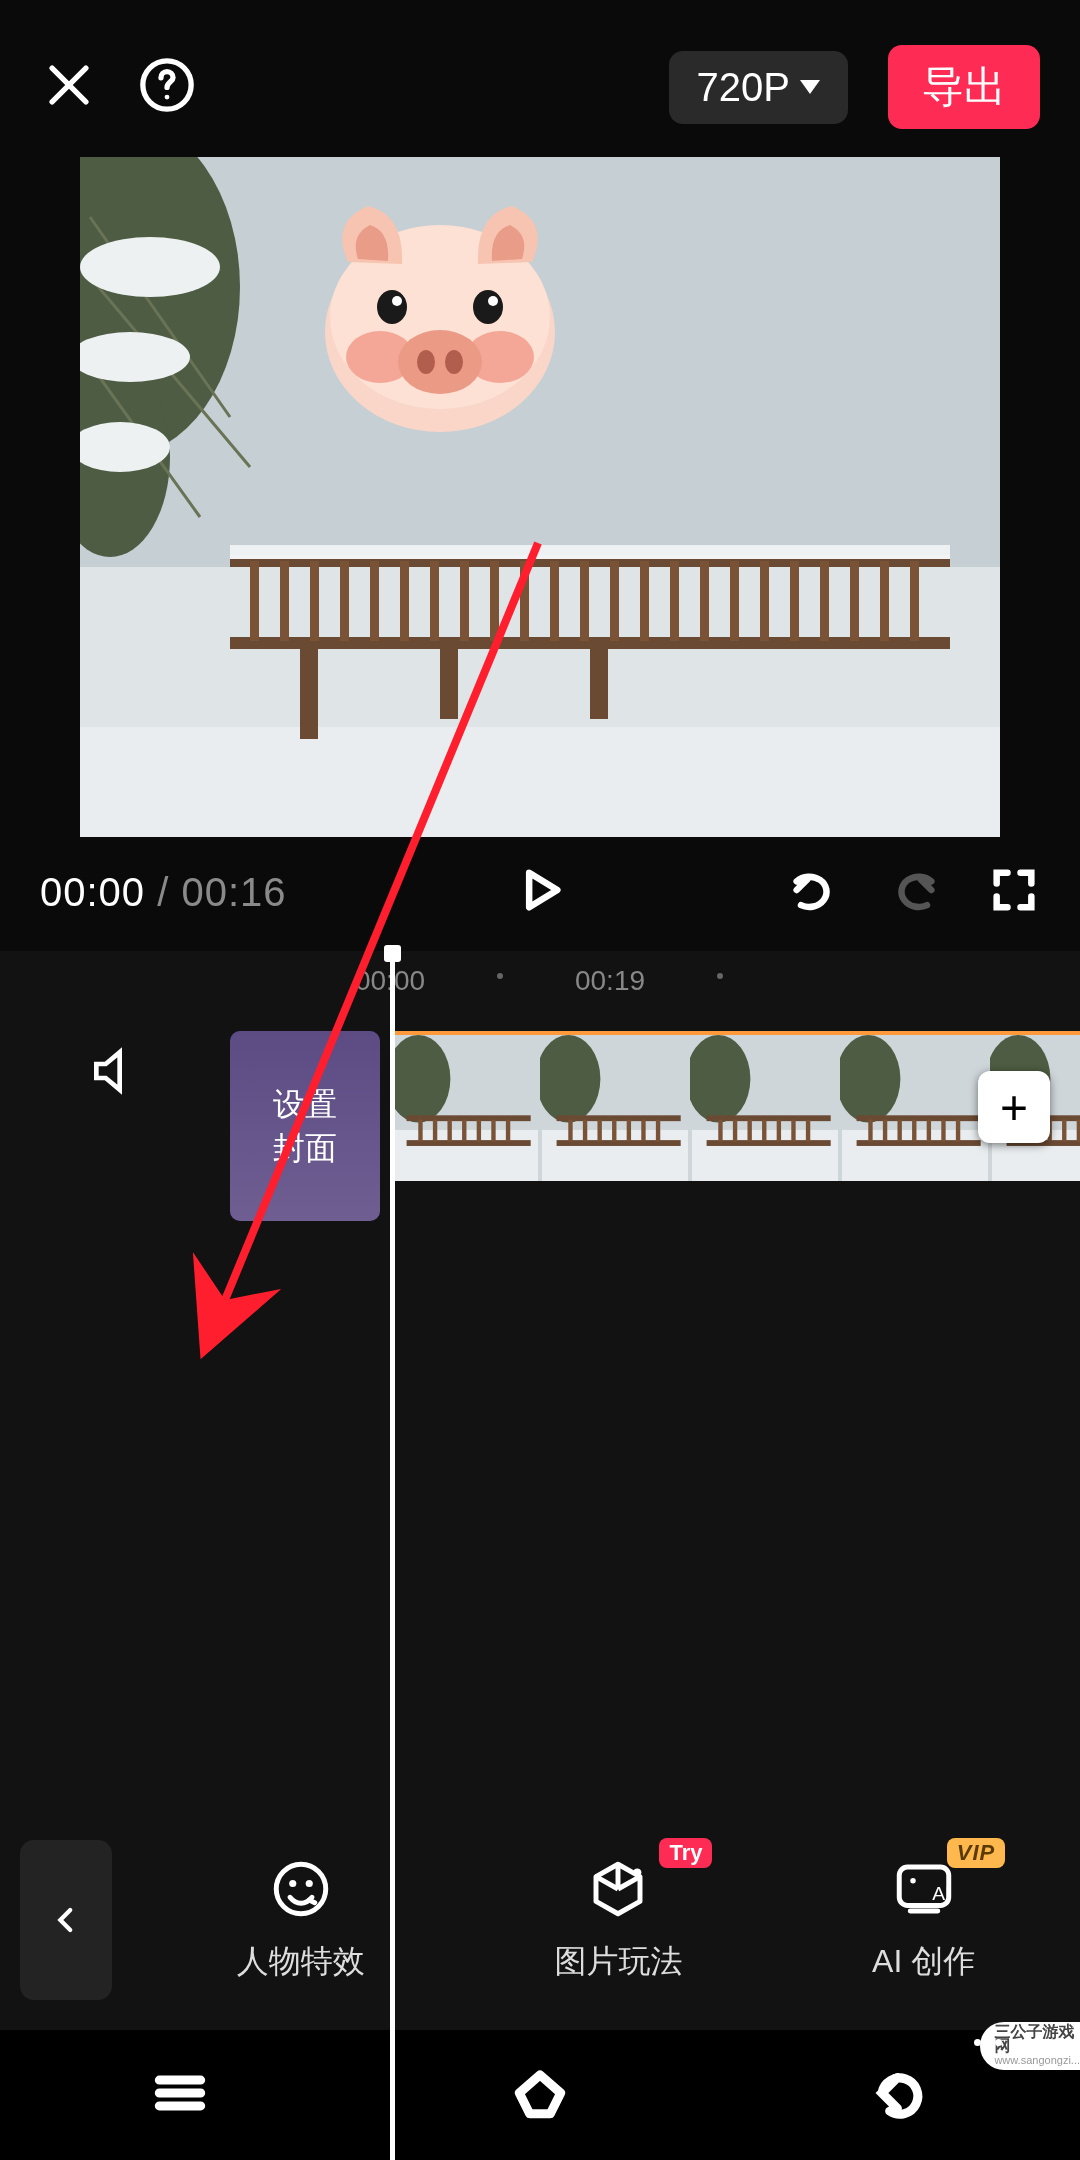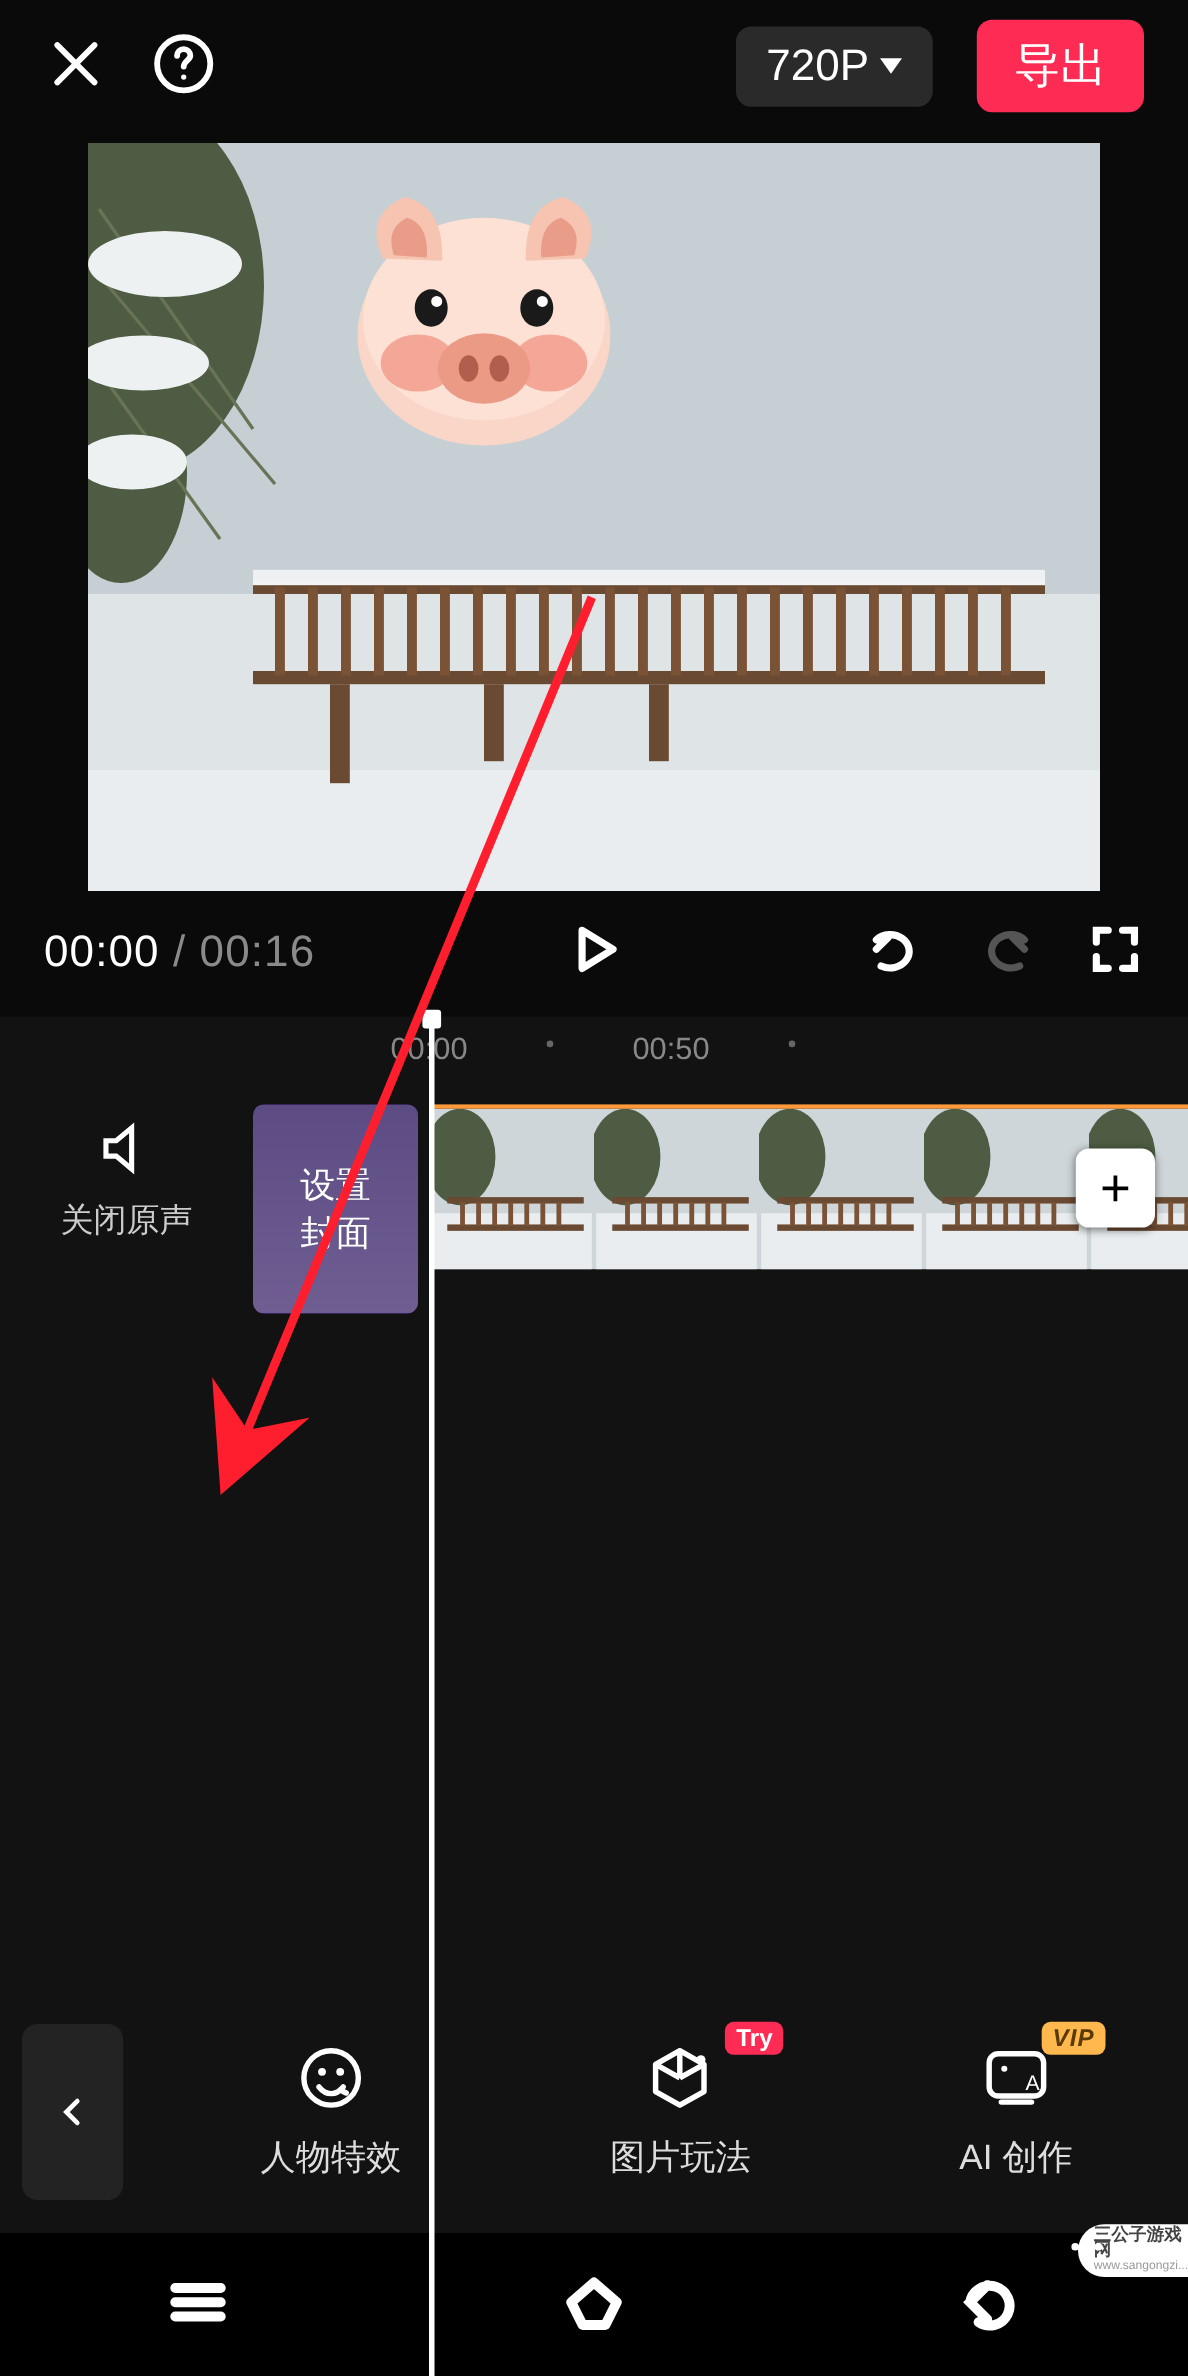--- a/index.html
+++ b/index.html
@@ -1,20 +1,20 @@
 <!DOCTYPE html>
 <html><head>
 <meta charset="utf-8">
 <style>
   * { margin:0; padding:0; box-sizing:border-box; -webkit-tap-highlight-color:transparent; }
   html,body { width:1080px; height:2160px; background:#0a0a0a; font-family:-apple-system,"PingFang SC","Microsoft YaHei",sans-serif; color:#fff; overflow:hidden; }
   .app { width:1080px; height:2160px; position:relative; background:#0a0a0a; display:flex; flex-direction:column; }
 
   
-  .topbar { height:120px; display:flex; align-items:center; padding:0 40px 0 40px; gap:40px; }
+  .topbar { height:120px; display:flex; align-items:center; padding:0 40px 0 40px; gap:40px;margin-top:27px; }
   .topbar .close-icon svg, .topbar .help-icon svg { width:58px; height:58px; stroke:#fff; }
   .topbar .spacer { flex:1; }
   .res-btn { display:flex; align-items:center; gap:10px; background:#2a2a2a; color:#fff; font-size:40px; padding:14px 28px; border-radius:14px; }
   .res-btn .caret { width:0; height:0; border-left:10px solid transparent; border-right:10px solid transparent; border-top:14px solid #fff; }
   .export-btn { background:#fe2c55; color:#fff; font-size:42px; padding:14px 34px; border-radius:14px; font-weight:500;font-family:Liberation Mono, monospace; }
 
   
   .preview-wrap { padding:10px 80px 0 80px; }
   .preview { width:920px; height:680px; background:#bfc9d0; position:relative; overflow:hidden; }
   .snow-scene { position:absolute; inset:0; }
@@ -210,30 +210,29 @@
             <path d="M4 9V4h5 M20 9V4h-5 M4 15v5h5 M20 15v5h-5"></path>
           </svg>
       </div>
     </div>
   </div>
 
   <div class="timeline">
     <div class="ruler">
       <span class="tick" style="left:390px">00:00</span>
       <span class="dot" style="left:500px"></span>
-      <span class="tick" style="left:610px">00:50</span>
+      <span class="tick" style="left:610px">00:19</span>
       <span class="dot" style="left:720px"></span>
     </div>
 
     <div class="track-area">
       <div class="mute-col">
         <svg class="spk" viewBox="0 0 24 24" fill="none" stroke="#fff" stroke-width="2">
             <path d="M4 9v6h4l6 5V4L8 9H4z"></path>
           </svg>
-        <div class="lbl">关闭原声</div>
       </div>
       <div class="cover-btn">
         <div class="dim"></div>
         <span><span>设置</span><br><span>封面</span></span>
       </div>
       <div class="clip-strip" id="clip-strip">
           <div class="thumb"><svg viewBox="0 0 100 100" width="100%" height="100%">
               <rect width="100" height="100" fill="#cfd6da"></rect>
               <rect y="65" width="100" height="35" fill="#e9edef"></rect>
               <g fill="#4d5c42">

